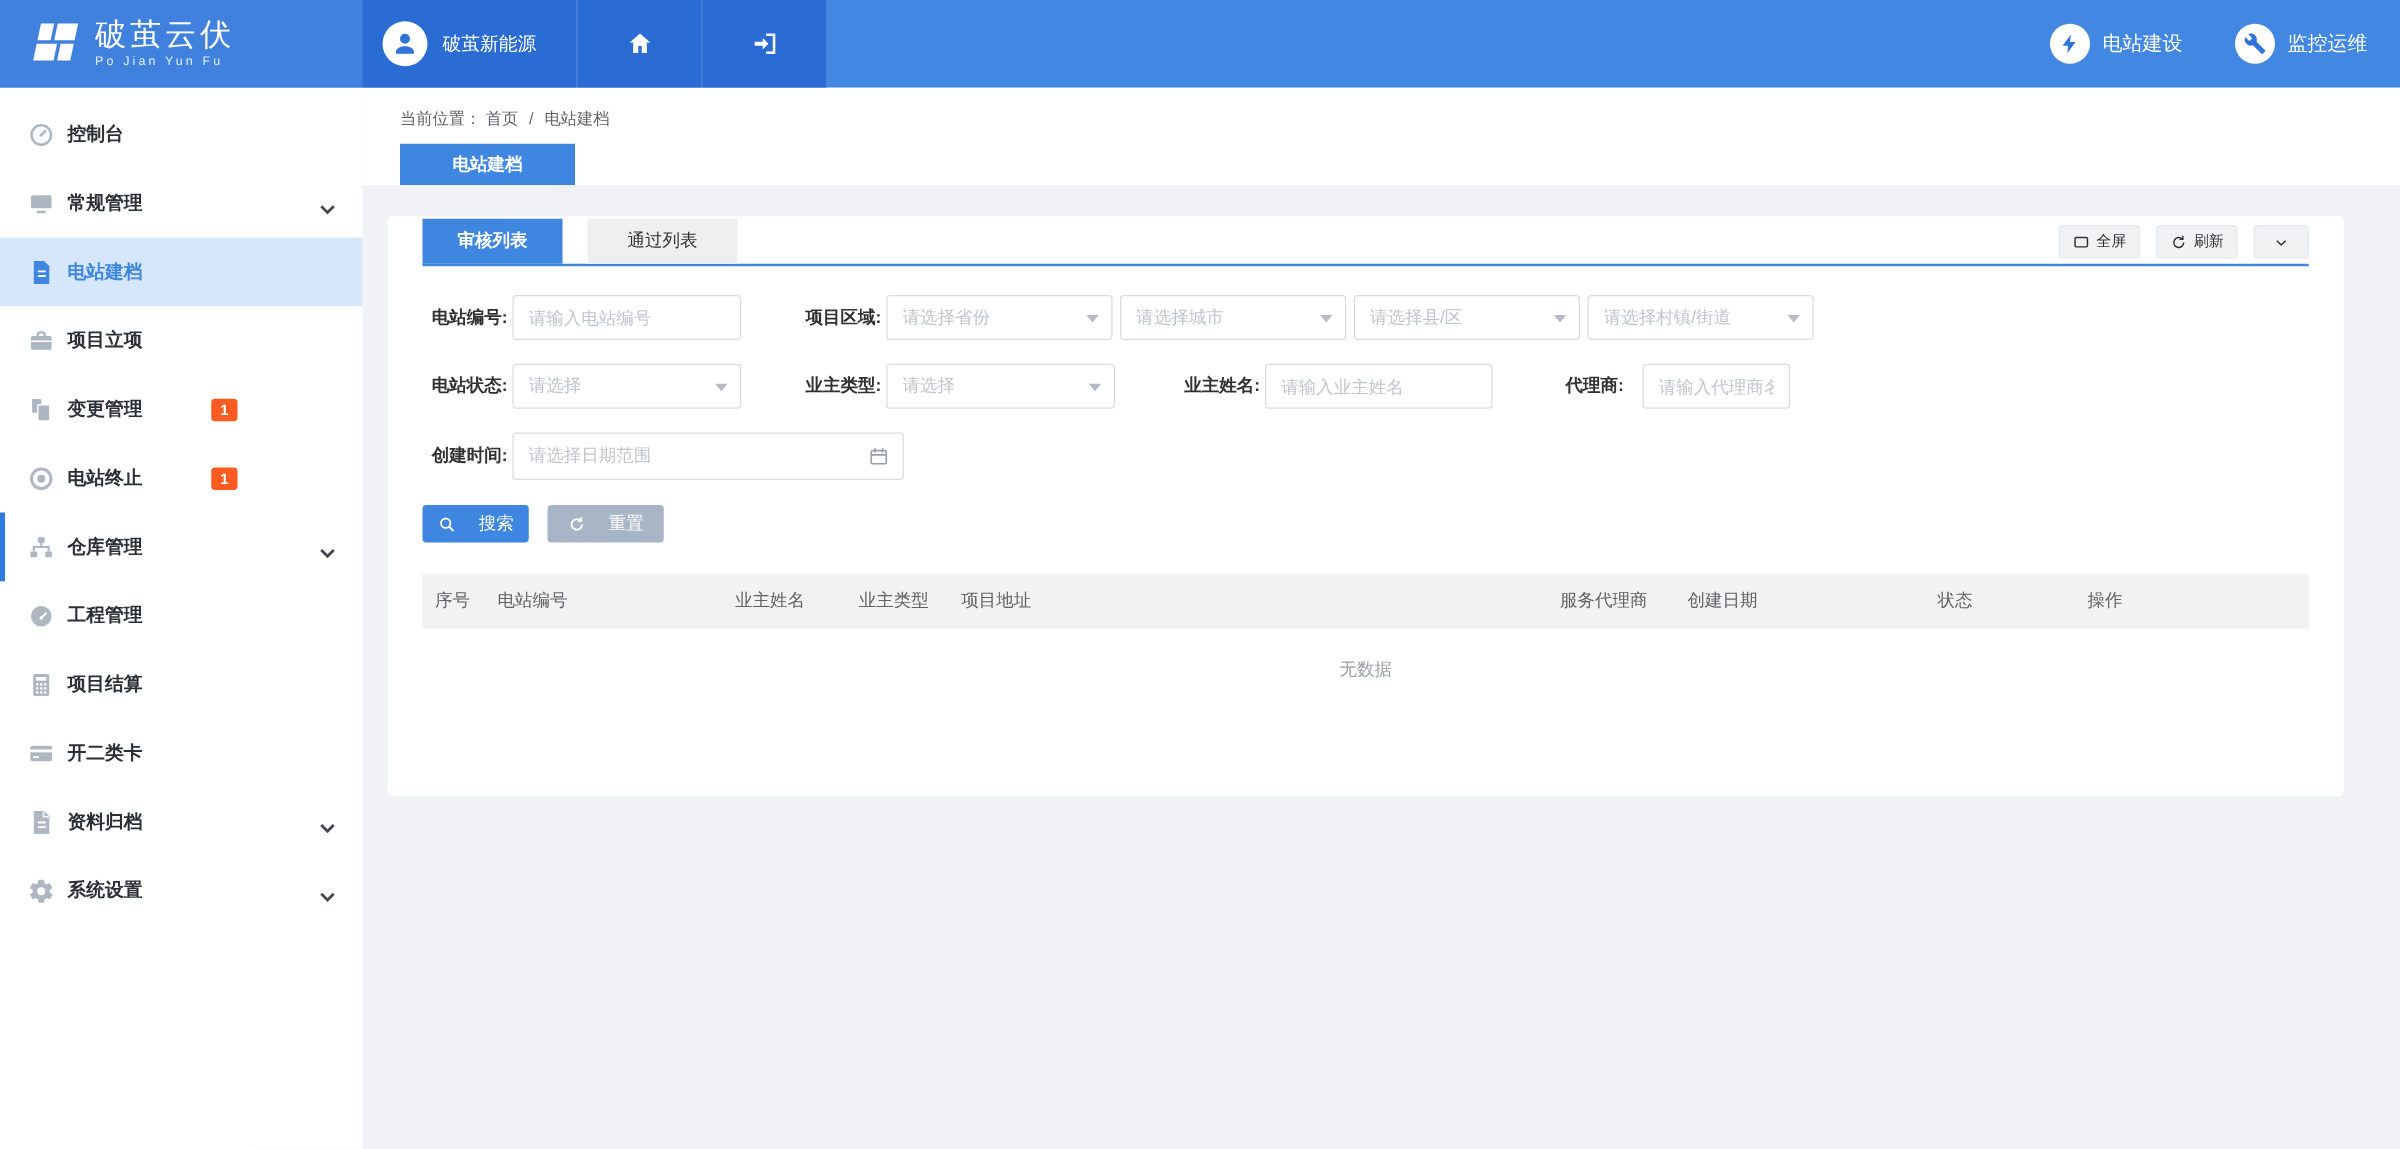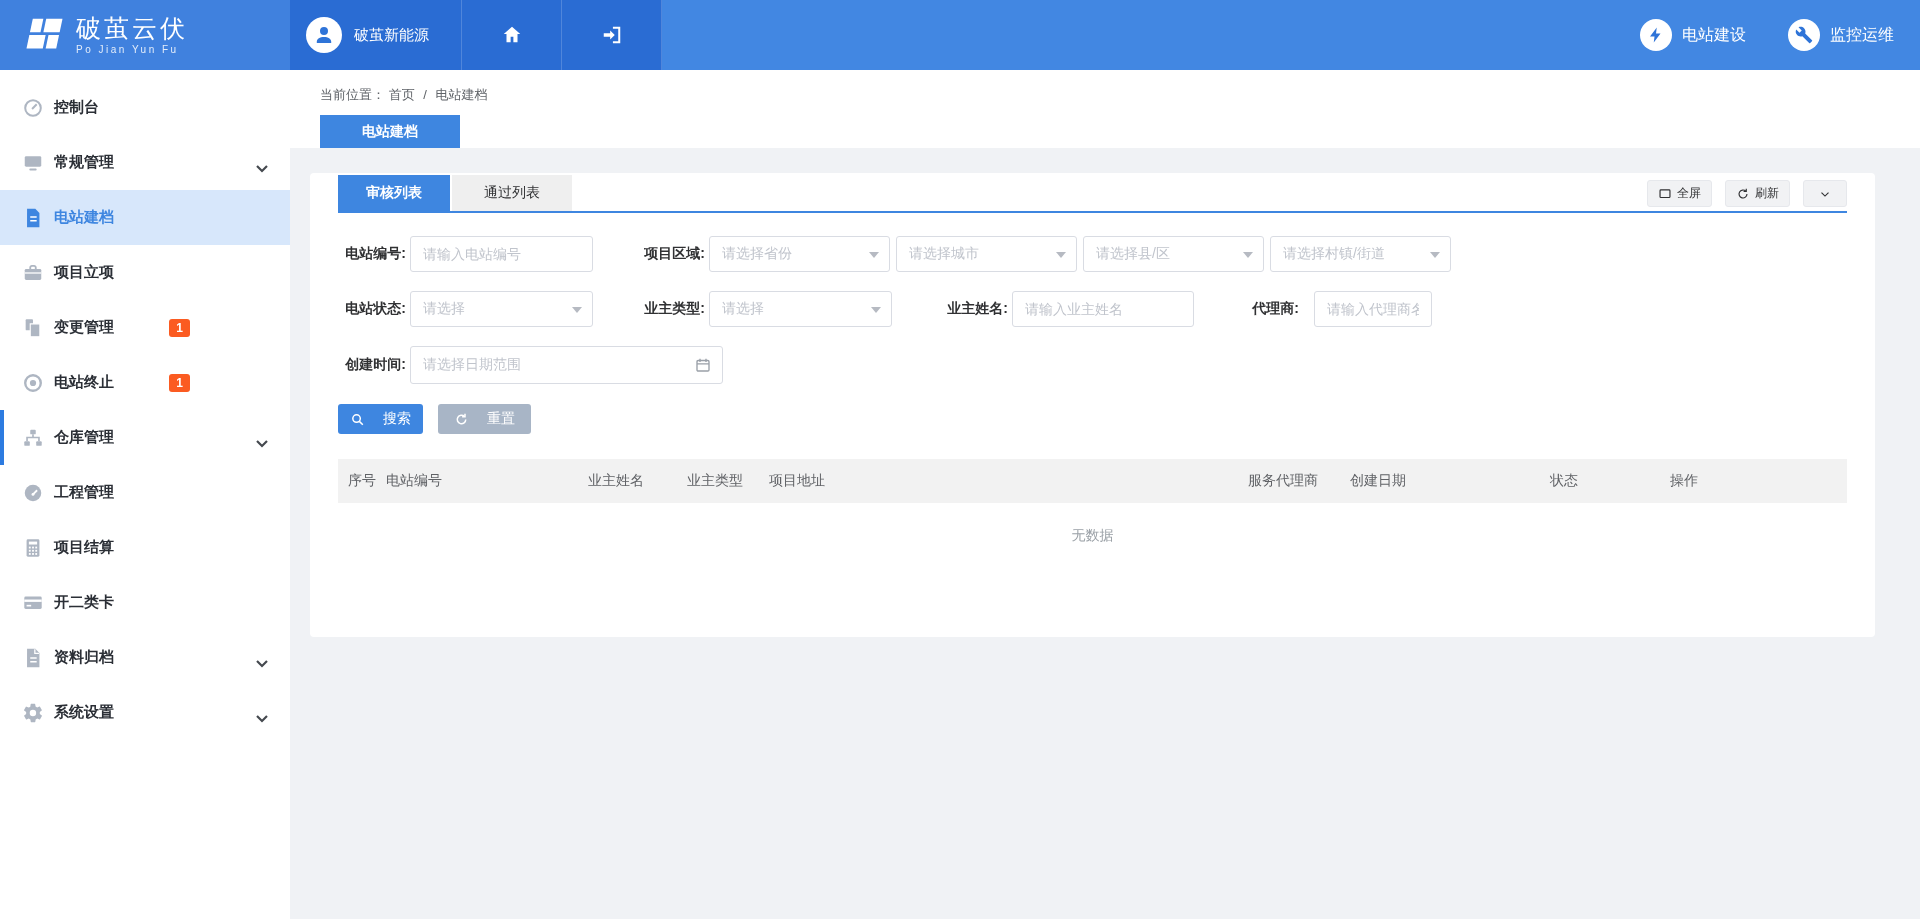--- a/index.html
+++ b/index.html
@@ -63,21 +63,21 @@
     background:#3E86E0; color:#fff; font-size:14px; font-weight:700;
     display:flex; align-items:center; justify-content:center; cursor:pointer; }
 
   .panel { position:absolute; top:103px; left:20px; width:1565px; height:464px;
     background:#fff; border-radius:4px; padding:2px 28px 0 28px; }
   .panel-top { position:relative; height:38px; border-bottom:2px solid #3E86E0;
     display:flex; align-items:stretch; }
   .tab { display:flex; align-items:center; justify-content:center; font-size:14px;
     cursor:pointer; }
   .tab.active { width:112px; background:#3E86E0; color:#fff; font-weight:700; }
-  .tab.plain { width:120px; background:#EFEFEF; color:#303133; margin-left:2px; }
+  .tab.plain { width:120px; background:#EFEFEF; color:#303133; margin-left:20px; }
   .tools { position:absolute; right:0; top:5px; display:flex; gap:13px; }
   .tool-btn { height:27px; background:#F1F2F4; border:1px solid #E6E8EC; border-radius:3px;
     display:flex; align-items:center; gap:5px; padding:0 10px; font-size:12px;
     color:#303133; cursor:pointer; }
   .tool-btn svg { width:14px; height:14px; stroke:#303133; fill:none; stroke-width:2; }
   .tool-btn.icon-only { width:44px; justify-content:center; }
 
   .frow { display:flex; align-items:center; margin-bottom:19px; }
   .frow.first { margin-top:23px; }
   .flabel { width:68px; text-align:right; margin-right:4px; font-size:14px;
@@ -440,21 +440,21 @@
         <svg viewBox="0 0 24 24">
             <path d="M18.8 12a6.8 6.8 0 1 1-2-4.8"></path>
             <path d="M17.6 2.8v4.6H13"></path>
           </svg>
         <span>重置</span>
       </button>
     </div>
 
     <div class="table-head">
       <span class="th" style="left:10px">序号</span>
-      <span class="th" style="left:48px">电站编号</span>
+      <span class="th" style="left:60px">电站编号</span>
       <span class="th" style="left:250px">业主姓名</span>
       <span class="th" style="left:349px">业主类型</span>
       <span class="th" style="left:431px">项目地址</span>
       <span class="th" style="left:910px">服务代理商</span>
       <span class="th" style="left:1012px">创建日期</span>
       <span class="th" style="left:1212px">状态</span>
       <span class="th" style="left:1332px">操作</span>
     </div>
 
     <div class="empty-row">无数据</div>

